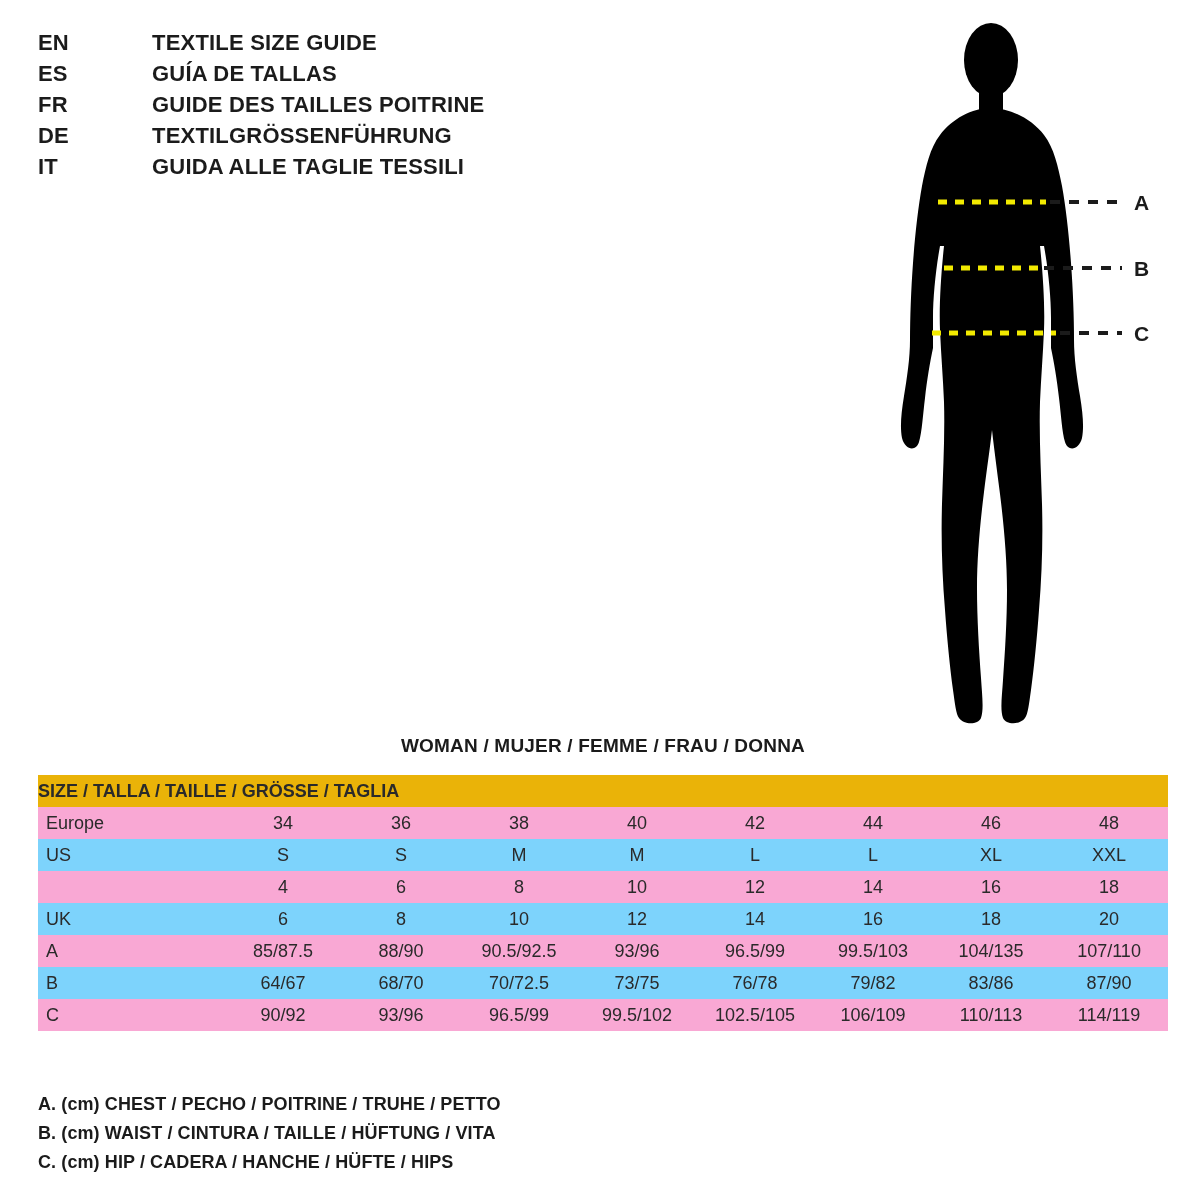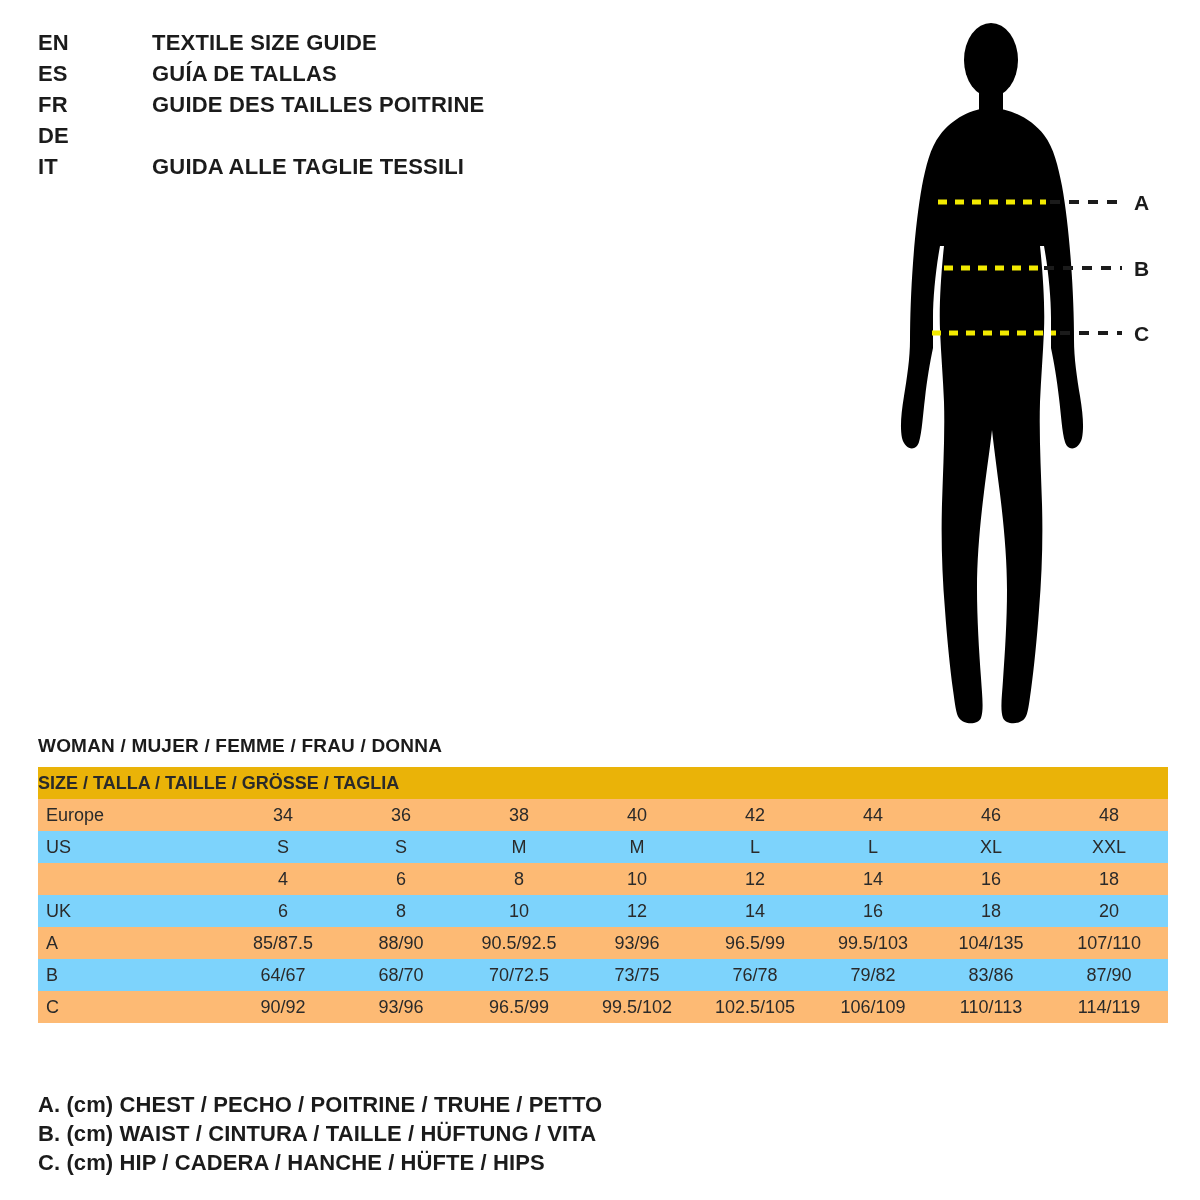--- a/index.html
+++ b/index.html
@@ -64,22 +64,23 @@
   .table-section {
     position: absolute;
     top: 735px;
     left: 38px;
     width: 1130px;
   }
   .woman-title {
     font-size: 19px;
     font-weight: bold;
     color: #1b1b1b;
-    margin-bottom: 10px;
+    margin-bottom: 18px;
     letter-spacing: 0.2px;
+    text-align: center;
   }
   table.size-table {
     border-collapse: collapse;
     width: 1130px;
     table-layout: fixed;
   }
   table.size-table td {
     font-size: 18px;
     color: #2a2a2a;
     padding: 0;
@@ -88,36 +89,36 @@
   }
   .head-row td {
     background: #eab308;
     font-weight: bold;
     color: #232323;
     font-size: 18px;
     padding-left: 8px;
     height: 30px;
   }
   .row-alt td { background: #7dd3fc; }
-  .row-plain td { background: #fdba74; }
+  .row-plain td { background: #f9a8d4; }
   .label-cell {
     padding-left: 8px !important;
     text-align: left;
   }
   .val-cell { text-align: center; }
 
   
   .footnotes {
     position: absolute;
     top: 1090px;
     left: 38px;
     width: 900px;
   }
   .footnote {
-    font-size: 22px;
+    font-size: 18px;
     font-weight: bold;
     color: #1b1b1b;
     line-height: 29px;
     letter-spacing: 0.1px;
   }
 
   
   .marker-label {
     font-size: 21px;
     font-weight: bold;
@@ -137,20 +138,21 @@
     <div class="lang-row">
       <div class="lang-code">ES</div>
       <div class="lang-text">GUÍA DE TALLAS</div>
     </div>
     <div class="lang-row">
       <div class="lang-code">FR</div>
       <div class="lang-text">GUIDE DES TAILLES POITRINE</div>
     </div>
     <div class="lang-row">
       <div class="lang-code">DE</div>
+      <div class="lang-text">TEXTILGRÖSSENFÜHRUNG</div>
     </div>
     <div class="lang-row">
       <div class="lang-code">IT</div>
       <div class="lang-text">GUIDA ALLE TAGLIE TESSILI</div>
     </div>
   </div>
 
   <div class="figure-wrap">
     <svg class="figure-svg" width="330" height="720" viewBox="0 0 330 720" xmlns="http://www.w3.org/2000/svg">
       <g>

